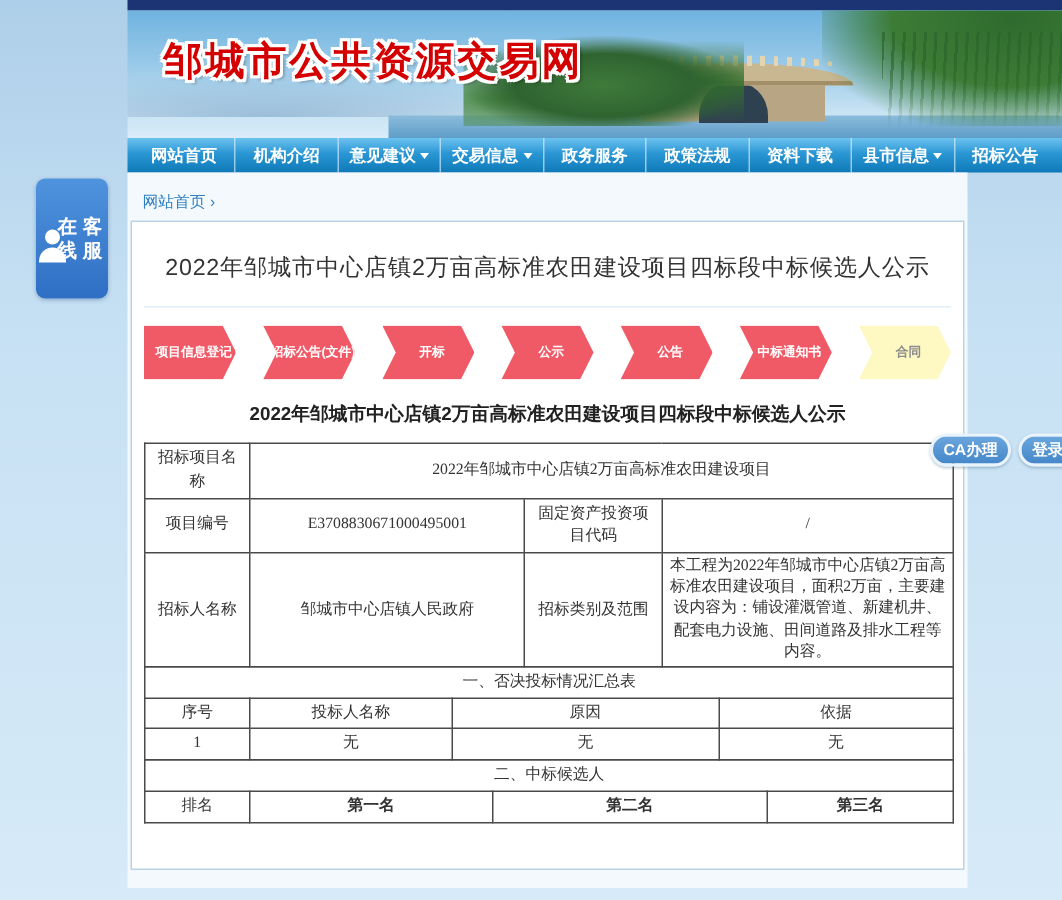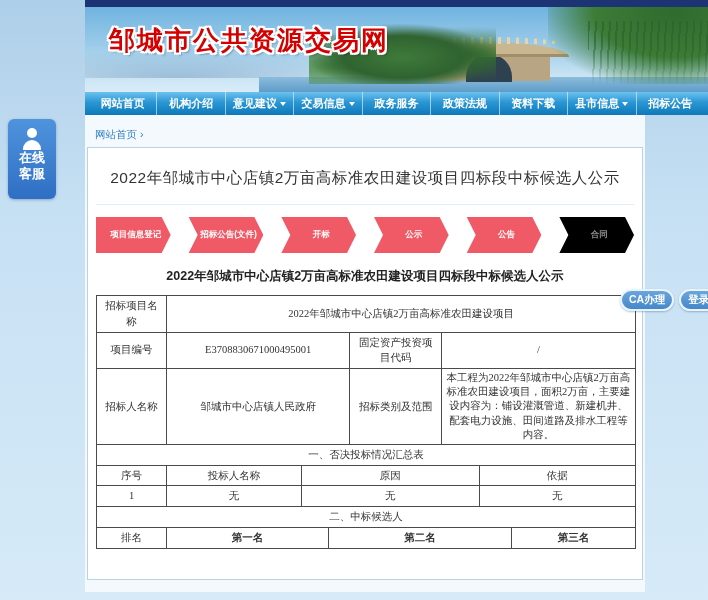--- a/index.html
+++ b/index.html
@@ -61,42 +61,42 @@
                 border-bottom:1px solid #e2edf5; letter-spacing:.5px; }
 
   
   .steps { display:flex; margin:12px 0 0; height:36px; }
   .step { flex:1; margin-left:18px; padding-left:5px; background:#f05a66; color:#fff;
           font-size:8.5px; font-weight:bold; display:flex; align-items:center; justify-content:center;
           white-space:nowrap; overflow:hidden; cursor:pointer;
           clip-path:polygon(0 0, calc(100% - 9px) 0, 100% 50%, calc(100% - 9px) 100%, 0 100%, 9px 50%); }
   .step:first-child { margin-left:0;
           clip-path:polygon(0 0, calc(100% - 9px) 0, 100% 50%, calc(100% - 9px) 100%, 0 100%); }
-  .step.inactive { background:#000000; color:#8c8c8c; }
+  .step.inactive { background:#fef9c3; color:#8c8c8c; }
 
   
   .table-title { text-align:center; font-weight:bold; font-size:12.5px; color:#222; margin:15px 0 10px; }
   table.tbl { width:540px; margin:0 auto; border-collapse:collapse; table-layout:fixed;
               font-family:"Liberation Serif","DejaVu Serif",serif; font-size:10.5px; color:#333; }
   table.tbl + table.tbl { margin-top:-1px; }
   .tbl td { border:1px solid #4a4a4a; text-align:center; vertical-align:middle;
             padding:2px 4px; line-height:1.5; word-break:break-all; }
 
   
   .side-btns { position:absolute; left:620px; top:289px; display:flex; gap:5px; z-index:6; }
   .side-btn { min-width:36px; padding:0 7px; height:22px; border-radius:11px; cursor:pointer;
               background:linear-gradient(180deg,#6aa6dc,#4587c9); border:2px solid #e9f3fb;
               color:#fff; font-size:10.5px; font-weight:bold;
               display:flex; align-items:center; justify-content:center; white-space:nowrap;
               box-shadow:0 1px 2px rgba(40,80,120,.35); }
 
   
-  .service-btn { position:absolute; left:8px; top:119px; width:48px; height:80px; z-index:6; cursor:pointer;
+  .service-btn { position:absolute; left:24px; top:119px; width:48px; height:80px; z-index:6; cursor:pointer;
               background:linear-gradient(180deg,#4f93dd,#2f6fc4); border-radius:6px;
-              display:flex; flex-direction:column; align-items:center; color:#fff;
+              display:flex; flex-direction:row; align-items:center; color:#fff;
               font-weight:bold; font-size:13px; box-shadow:0 1px 3px rgba(30,70,120,.35); }
   .person-icon { margin-top:9px; position:relative; width:22px; height:22px; }
   .person-icon .head { position:absolute; left:6px; top:0; width:10px; height:10px; background:#fff; border-radius:50%; }
   .person-icon .torso { position:absolute; left:2px; top:12px; width:18px; height:10px; background:#fff; border-radius:9px 9px 0 0; }
   .service-line { line-height:16px; }
 </style>
 </head>
 <body>
 
 <div class="page">
@@ -175,20 +175,21 @@
 
       <div class="box">
         <div class="page-title">2022年邹城市中心店镇2万亩高标准农田建设项目四标段中标候选人公示</div>
 
         <div class="steps">
           <div class="step">项目信息登记</div>
           <div class="step">招标公告(文件)</div>
           <div class="step">开标</div>
           <div class="step">公示</div>
           <div class="step">公告</div>
+          <div class="step">中标通知书</div>
           <div class="step inactive">合同</div>
         </div>
 
         <div class="table-title">2022年邹城市中心店镇2万亩高标准农田建设项目四标段中标候选人公示</div>
 
         <table class="tbl">
           <colgroup>
               <col style="width:13%">
               <col style="width:34%">
               <col style="width:17%">

